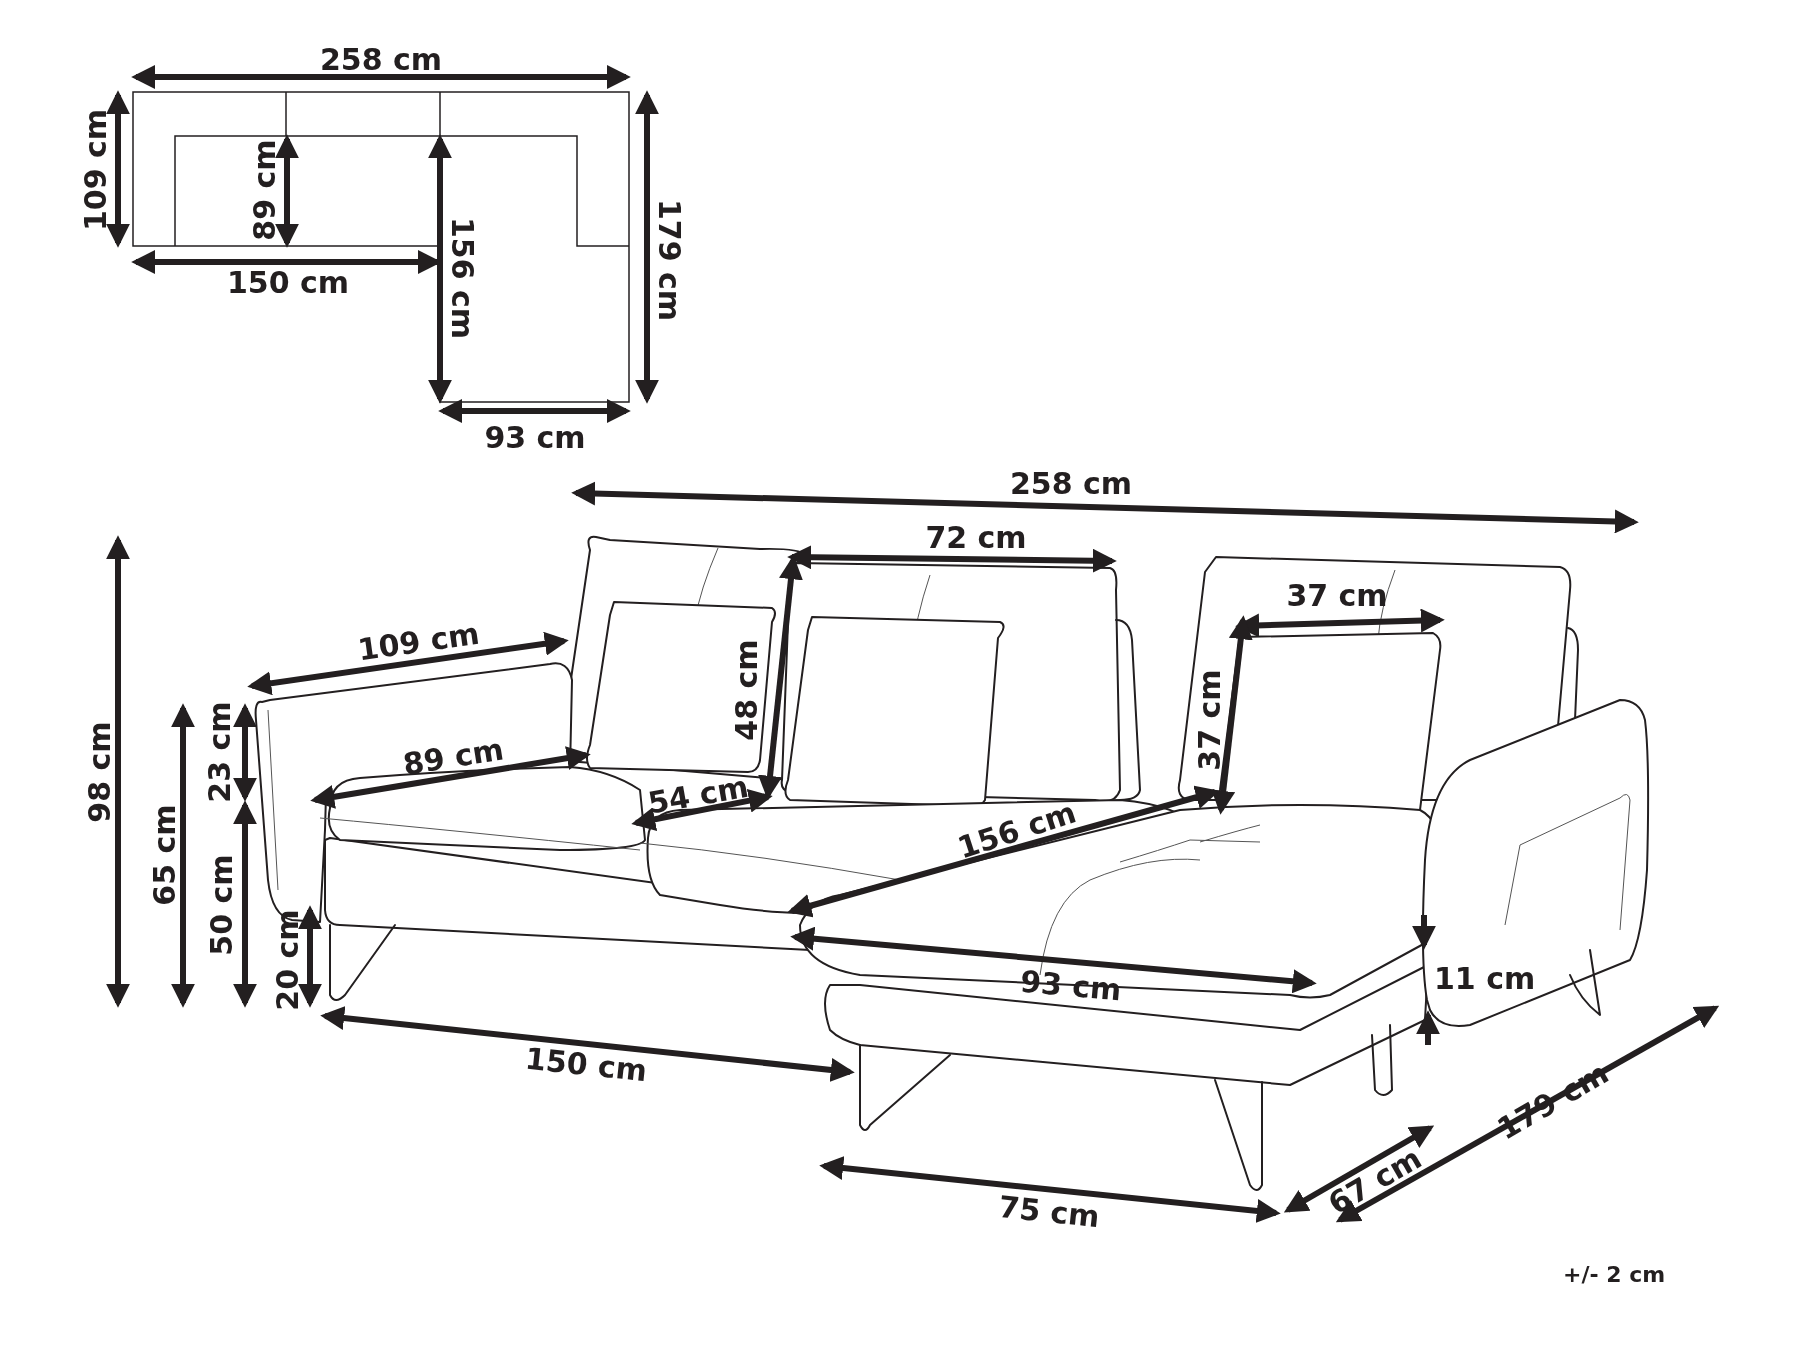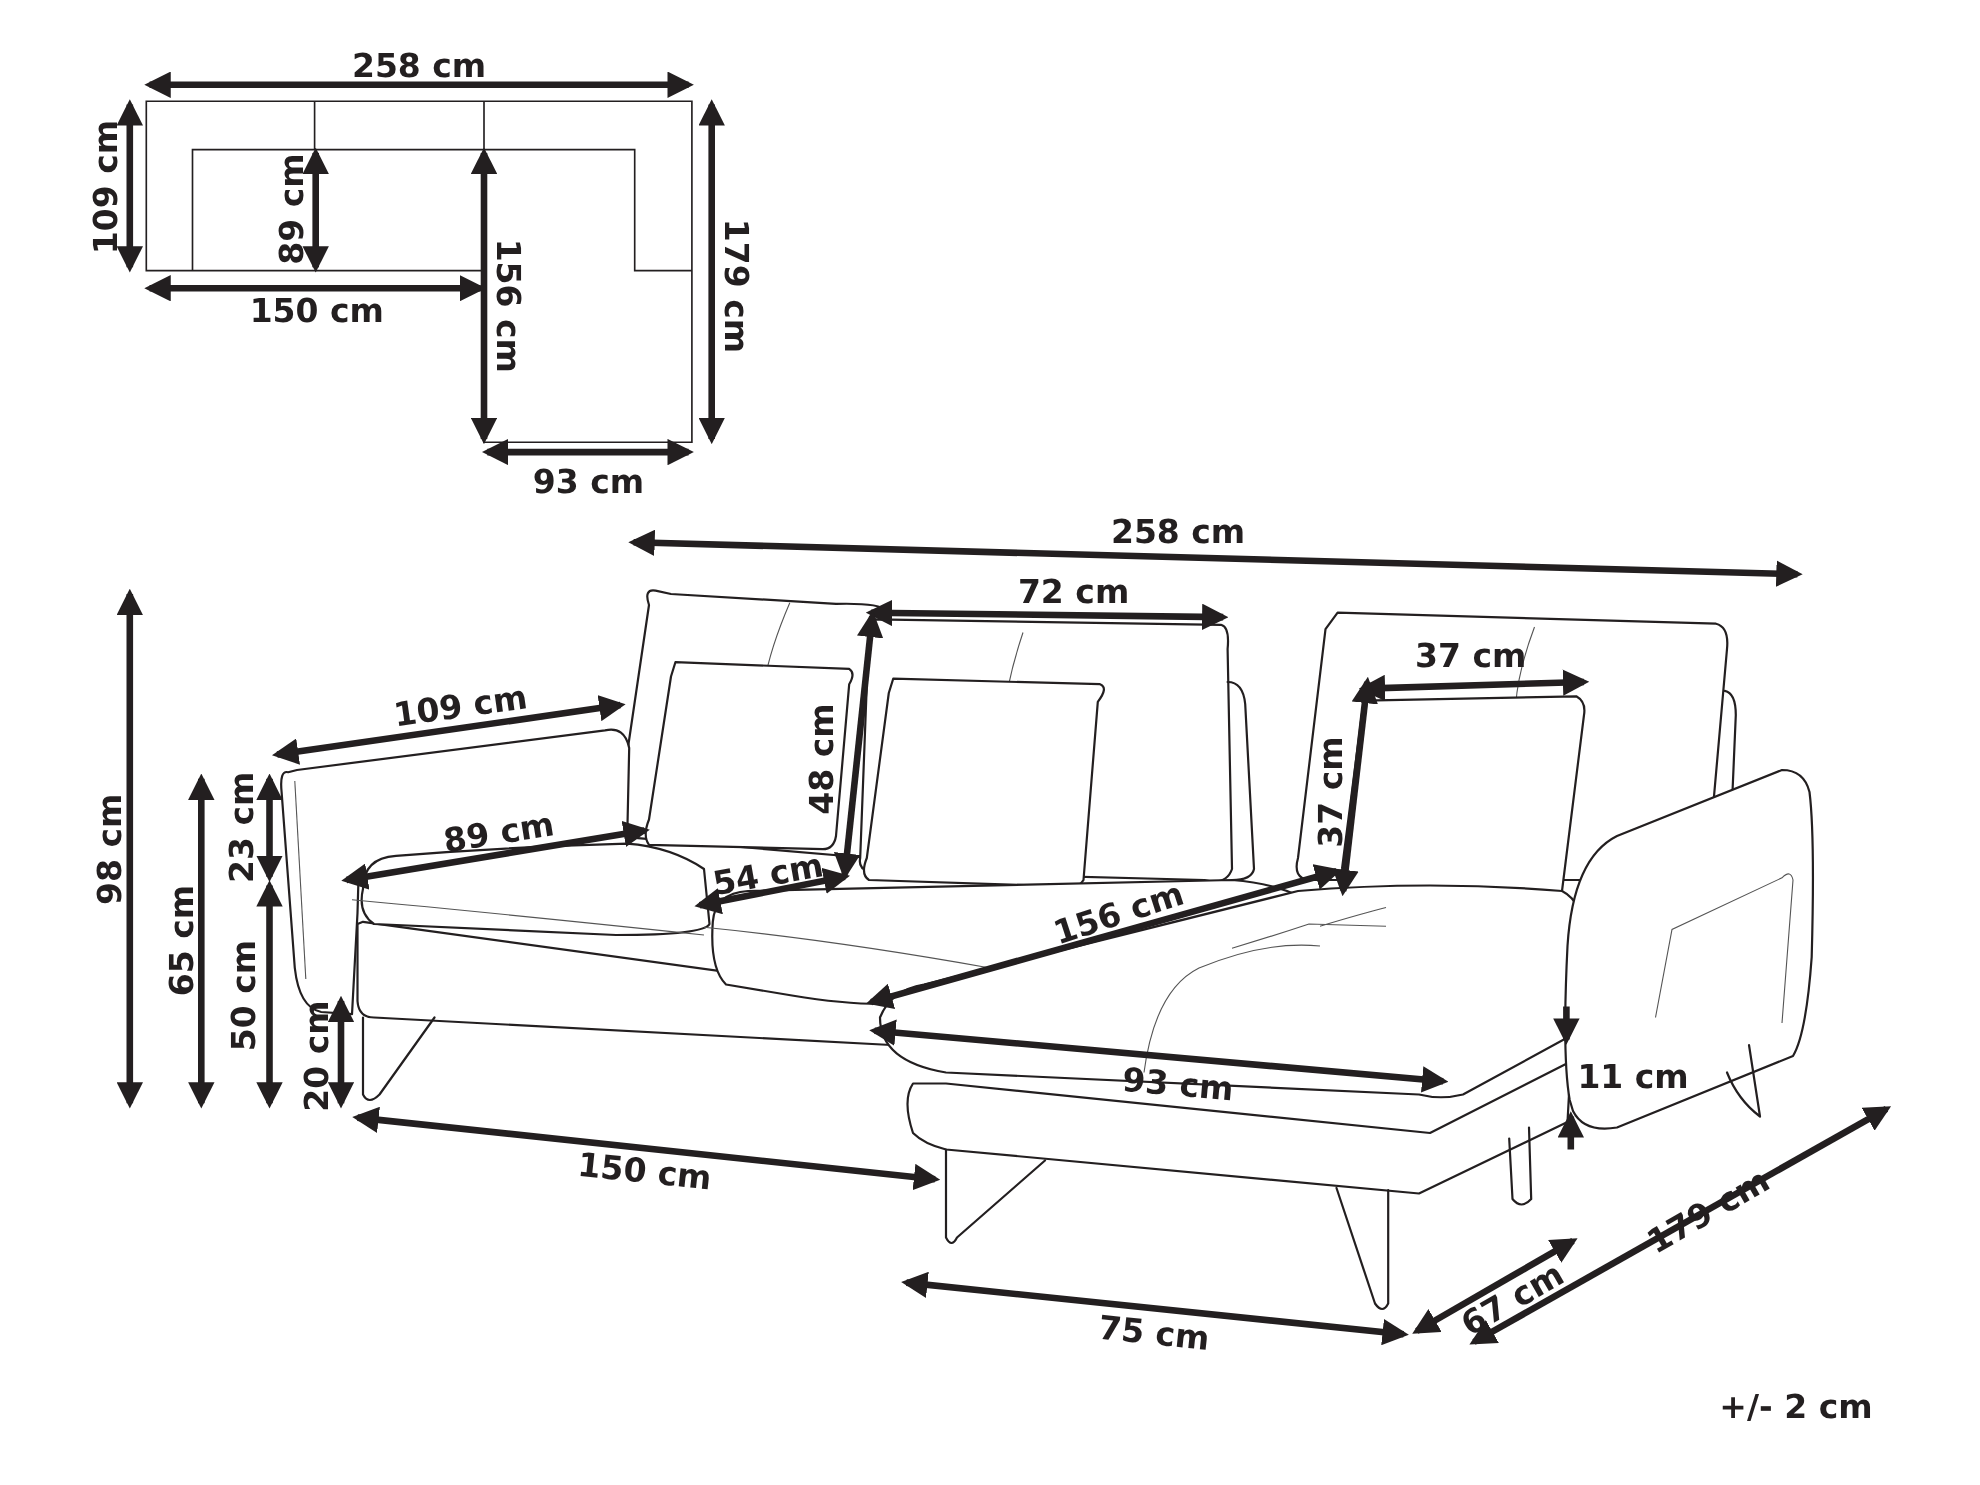--- a/index.html
+++ b/index.html
@@ -4,21 +4,21 @@
 <style>
   html, body { margin: 0; padding: 0; background: #ffffff; }
   body { width: 1800px; height: 1350px; overflow: hidden; position: relative; }
   #canvas { position: absolute; left: 0; top: 0; width: 1800px; height: 1350px; }
   .lbl { font-family: "DejaVu Sans", sans-serif; font-weight: bold; fill: #231f20; font-size: 30px; }
   .dim { stroke: #231f20; stroke-width: 6; fill: none; }
   .ol { stroke: #231f20; stroke-width: 2; fill: none; stroke-linejoin: round; stroke-linecap: round; }
   .ol-fill { stroke: #231f20; stroke-width: 2; fill: #ffffff; stroke-linejoin: round; }
   .thin { stroke: #555; stroke-width: 1; fill: none; }
   .plan { stroke: #231f20; stroke-width: 1.5; fill: none; }
-  #tolerance { position: absolute; left: 1563px; top: 1262px; font-family: "DejaVu Sans", sans-serif; font-weight: bold; font-size: 30px; color: #231f20; }
+  #tolerance { position: absolute; left: 1563px; top: 1262px; font-family: "DejaVu Sans", sans-serif; font-weight: bold; font-size: 22px; color: #231f20; }
 </style>
 </head>
 <body>
 
 <svg id="canvas" viewBox="0 0 1800 1350" xmlns="http://www.w3.org/2000/svg">
   <defs>
     <marker id="ah" viewBox="0 0 10 10" refX="8" refY="5" markerWidth="4" markerHeight="4" orient="auto-start-reverse">
       <path d="M0,0 L10,5 L0,10 z" fill="#231f20"></path>
     </marker>
   </defs>

